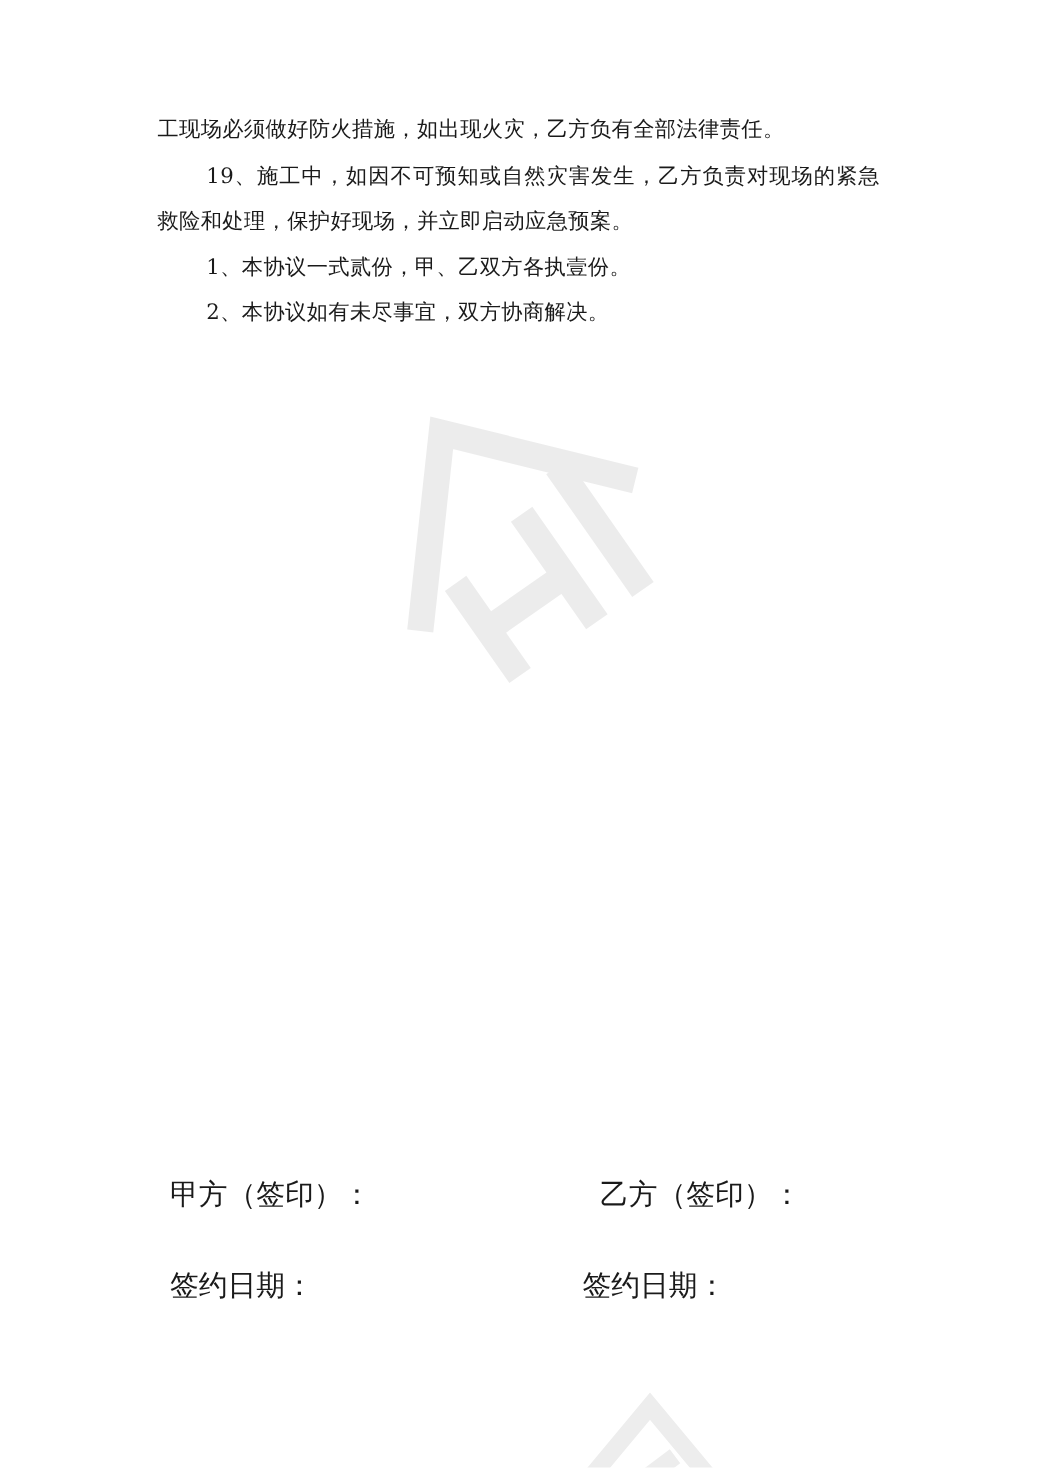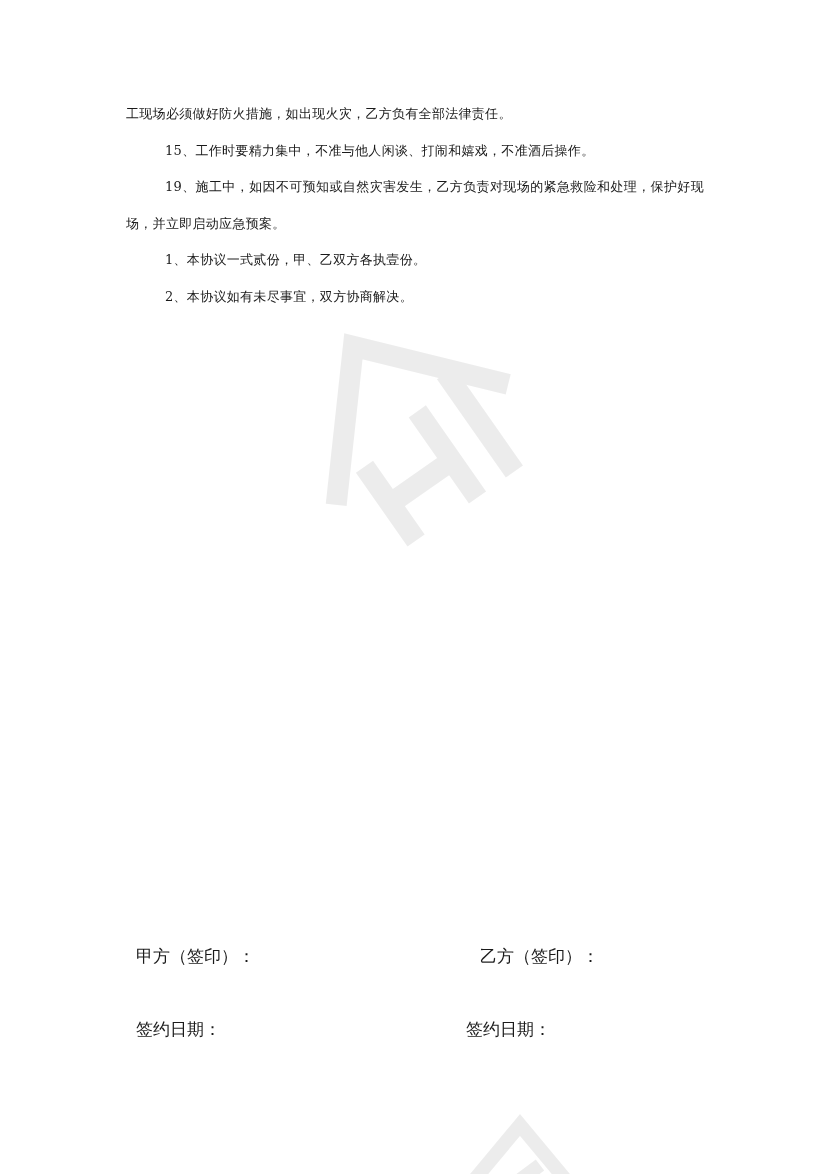--- a/index.html
+++ b/index.html
@@ -6,48 +6,47 @@
     body {
       width: 830px; height: 1174px; background: #ffffff; position: relative; overflow: hidden;
       font-family: "DejaVu Serif", "Liberation Serif", serif; color: #1a1a1a;
     }
     .watermark {
       position: absolute; pointer-events: none; opacity: 0.07;
     }
     .wm1 { left: 255px; top: 270px; width: 300px; height: 300px; }
     .wm2 { left: 420px; top: 1105px; width: 200px; height: 120px; }
     .page {
-      position: absolute; left: 126px; top: 96px; width: 578px;
-      font-size: 13px; line-height: 36.5px; letter-spacing: 0.3px;
+      position: absolute; left: 126px; top: 86px; width: 578px;
+      font-size: 17px; line-height: 36.5px; letter-spacing: 0.3px;
     }
     .p { margin: 0; text-align: justify; }
     .indent { text-indent: 39px; }
     .sig {
-      position: absolute; font-size: 17px; line-height: 24px; white-space: nowrap; text-align: center;
+      position: absolute; font-size: 23px; line-height: 24px; white-space: nowrap; text-align: center;
     }
   </style>
 </head>
 <body>
 
 <svg class="watermark wm1" viewBox="0 0 100 100">
   <g transform="rotate(-35 50 50)" fill="none" stroke="#000" stroke-width="7">
     <path d="M15 60 L50 20 L85 60"></path>
     <path d="M30 55 L30 85 M30 70 L55 70 M55 50 L55 85 M70 45 L70 85"></path>
   </g>
 </svg>
 <svg class="watermark wm2" viewBox="0 0 100 60">
   <g fill="none" stroke="#000" stroke-width="7">
     <path d="M10 58 L50 10 L90 58"></path>
     <path d="M40 45 L60 30 M45 55 L65 40"></path>
   </g>
 </svg>
 
 <div class="page">
   <p class="p">工现场必须做好防火措施，如出现火灾，乙方负有全部法律责任。</p>
-  <p class="p indent">15、工作时要精力集中，不准与他人闲谈、打闹和嬉戏，不准酒后操作。</p>
   <p class="p indent">19、施工中，如因不可预知或自然灾害发生，乙方负责对现场的紧急救险和处理，保护好现场，并立即启动应急预案。</p>
   <p class="p indent">1、本协议一式贰份，甲、乙双方各执壹份。</p>
   <p class="p indent">2、本协议如有未尽事宜，双方协商解决。</p>
 </div>
 
 <div class="sig" style="left:136px; top:944px;">甲方（签印）：</div>
 <div class="sig" style="left:480px; top:944px;">乙方（签印）：</div>
 <div class="sig" style="left:136px; top:1017px;">签约日期：</div>
 <div class="sig" style="left:466px; top:1017px;">签约日期：</div>
 

